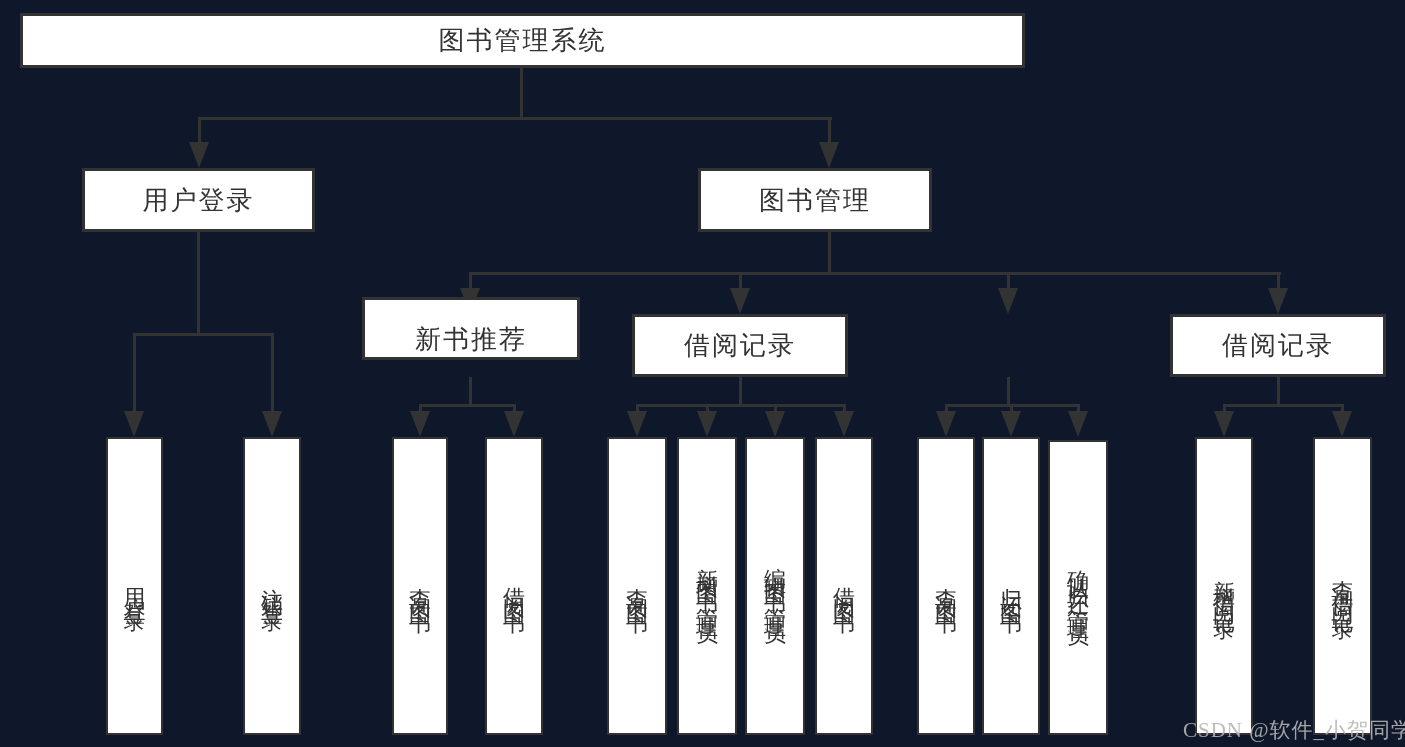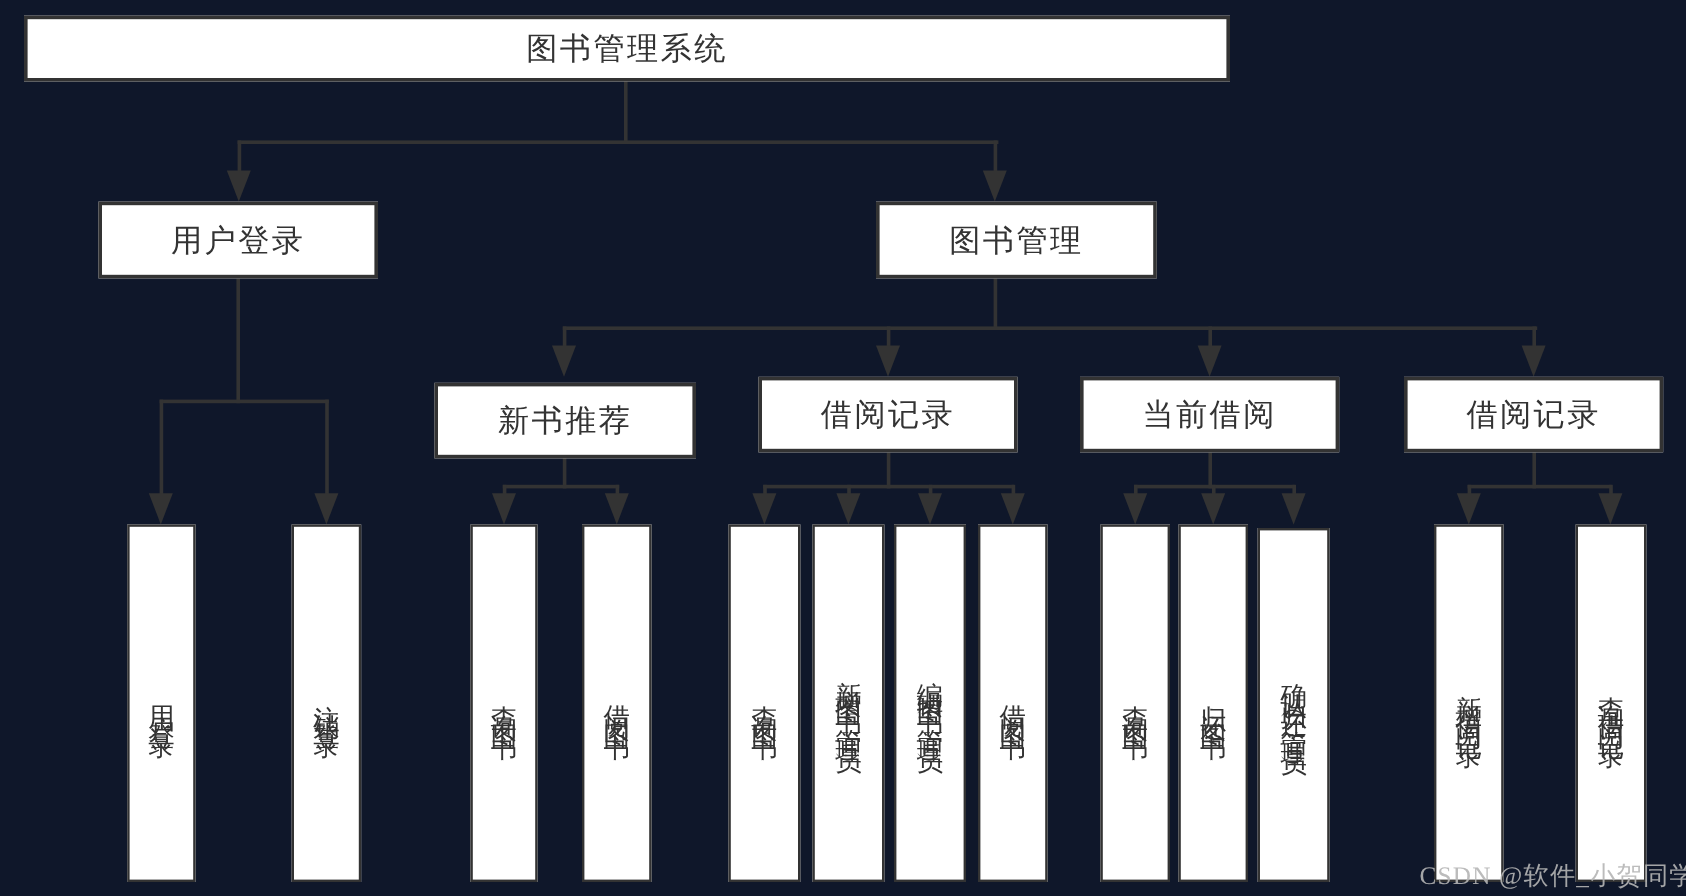--- a/index.html
+++ b/index.html
@@ -121,32 +121,29 @@
   <div class="vline" style="left:1341px;top:404px;height:10px;"></div>
   <div class="arrow" style="left:1332px;top:411px;"></div>
 
   <div class="hnode" style="left:20px;top:13px;width:1005px;height:55px;">
     <span>图书管理系统</span>
   </div>
 
   <div class="hnode" style="left:82px;top:168px;width:233px;height:64px;">
     <span>用户登录</span>
   </div>
-  <div class="hnode" style="left:730px;top:168px;width:234px;height:64px;">
+  <div class="hnode" style="left:698px;top:168px;width:234px;height:64px;">
     <span>图书管理</span>
   </div>
 
-  <div class="hnode" style="left:362px;top:319px;width:218px;height:63px;">
+  <div class="hnode" style="left:362px;top:297px;width:218px;height:63px;align-items:flex-end;">
     <span>新书推荐</span>
   </div>
   <div class="hnode" style="left:632px;top:314px;width:216px;height:63px;">
     <span>借阅记录</span>
-  </div>
-  <div class="hnode" style="left:900px;top:314px;width:216px;height:63px;">
-    <span>当前借阅</span>
   </div>
   <div class="hnode" style="left:1170px;top:314px;width:216px;height:63px;">
     <span>借阅记录</span>
   </div>
 
   <div class="vnode" style="left:106px;top:437px;width:57px;height:298px;">
     <span>用户登录</span>
   </div>
   <div class="vnode" style="left:243px;top:437px;width:58px;height:298px;">
     <span>注销登录</span>

